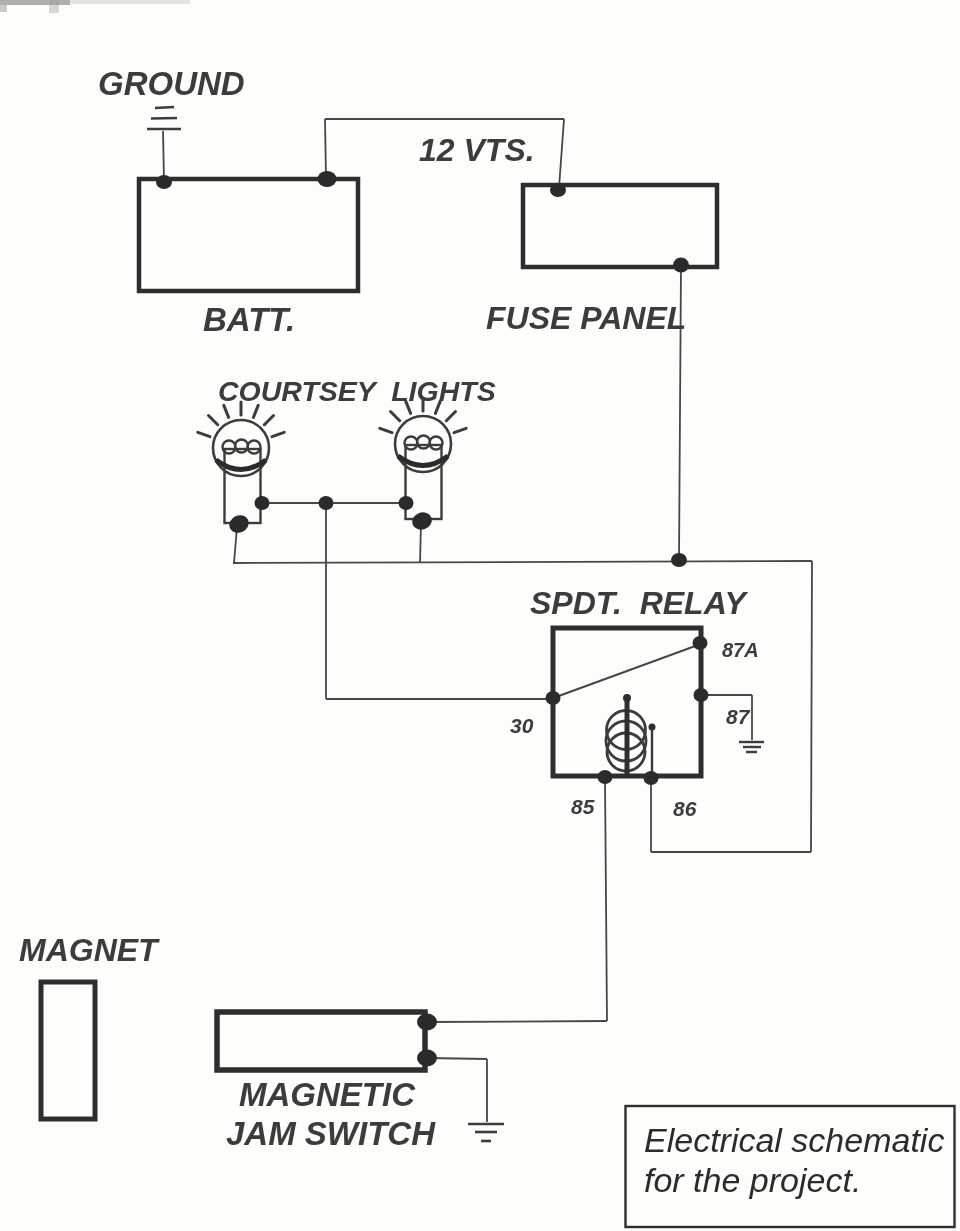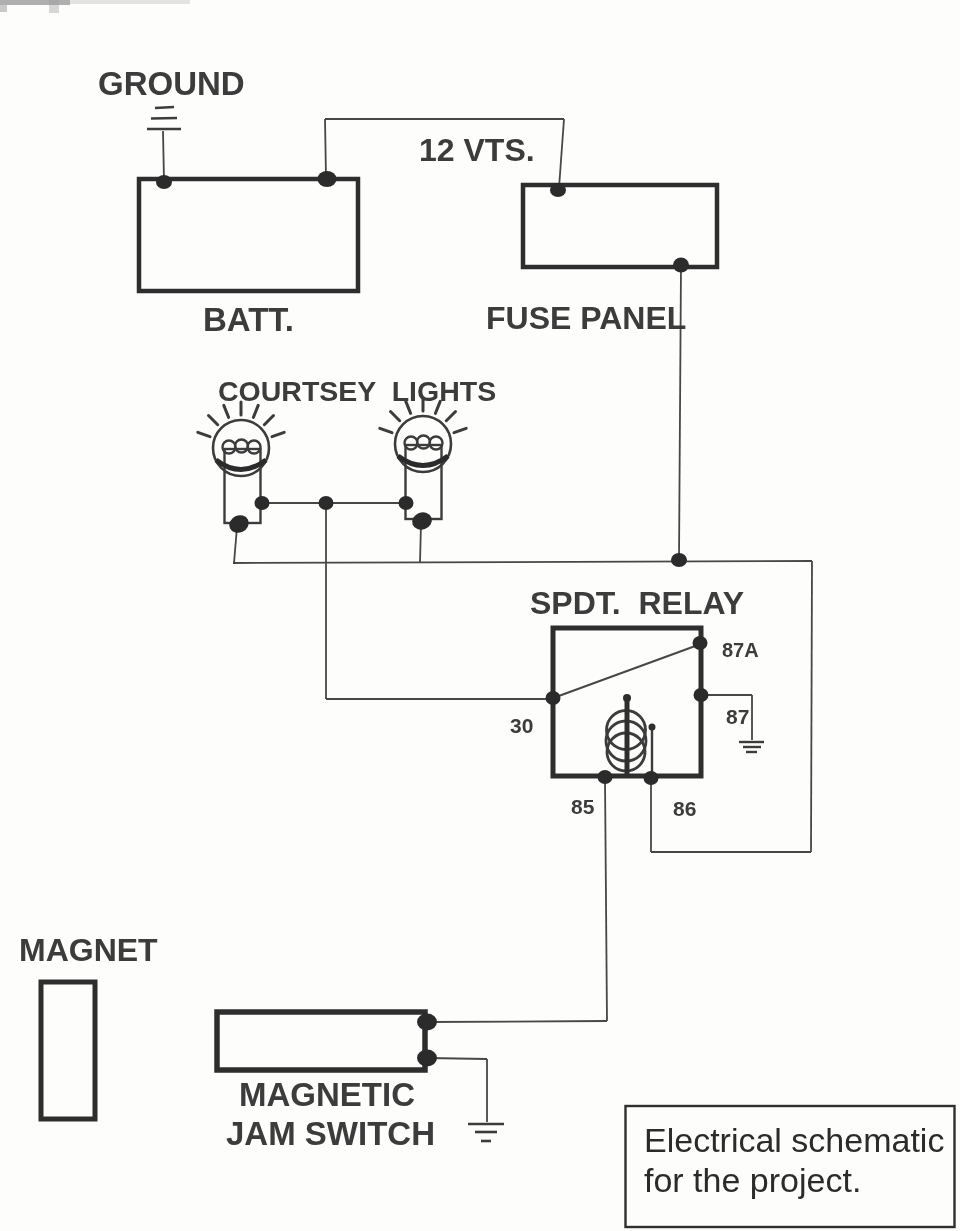--- a/index.html
+++ b/index.html
@@ -2,20 +2,21 @@
 <html><head>
 <meta charset="utf-8">
 <style>
   html,body{margin:0;padding:0;background:#ffffff;}
   .page{
     position:relative;
     width:960px;height:1231px;
     background:#fdfdfc;
     overflow:hidden;
     font-family:"Liberation Sans", sans-serif;
+    font-style:italic;
   }
   svg{position:absolute;left:0;top:0;}
   svg text{white-space:pre;fill:#3c3c3c;font-family:"Liberation Sans","DejaVu Sans",sans-serif;}
   .lbl{font-weight:bold;}
   .lbl-sm{font-weight:bold;}
   .caption-text{fill:#2b2b2b;font-weight:normal;}
 </style>
 </head>
 <body>
 

